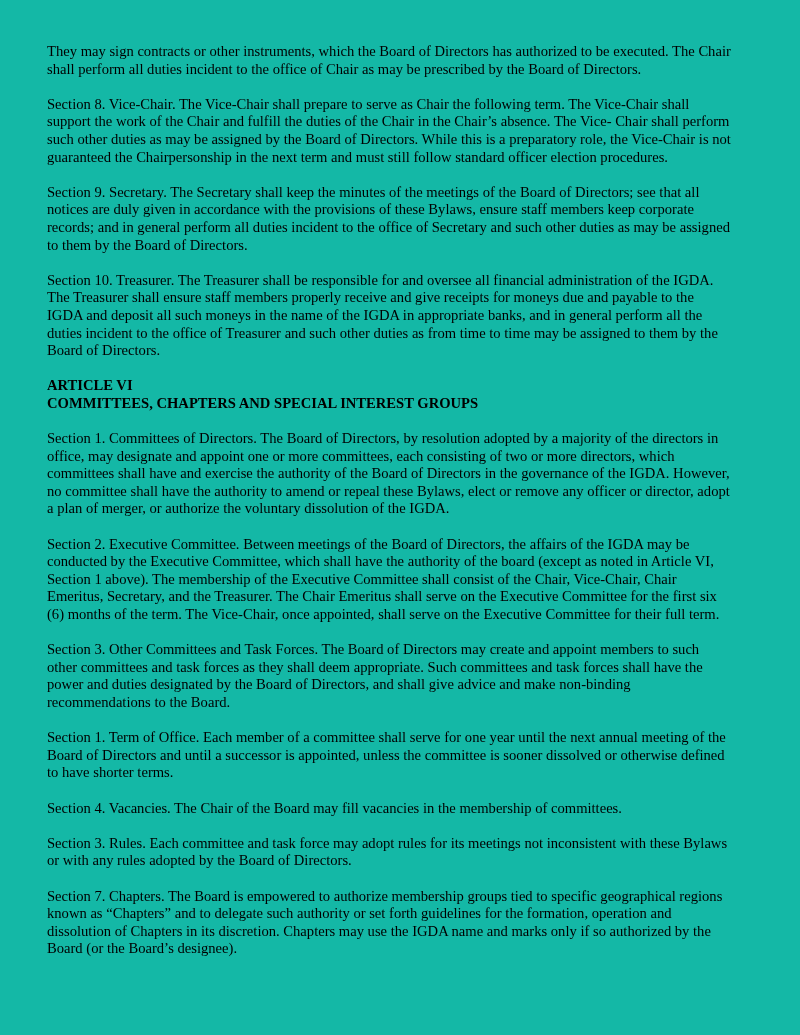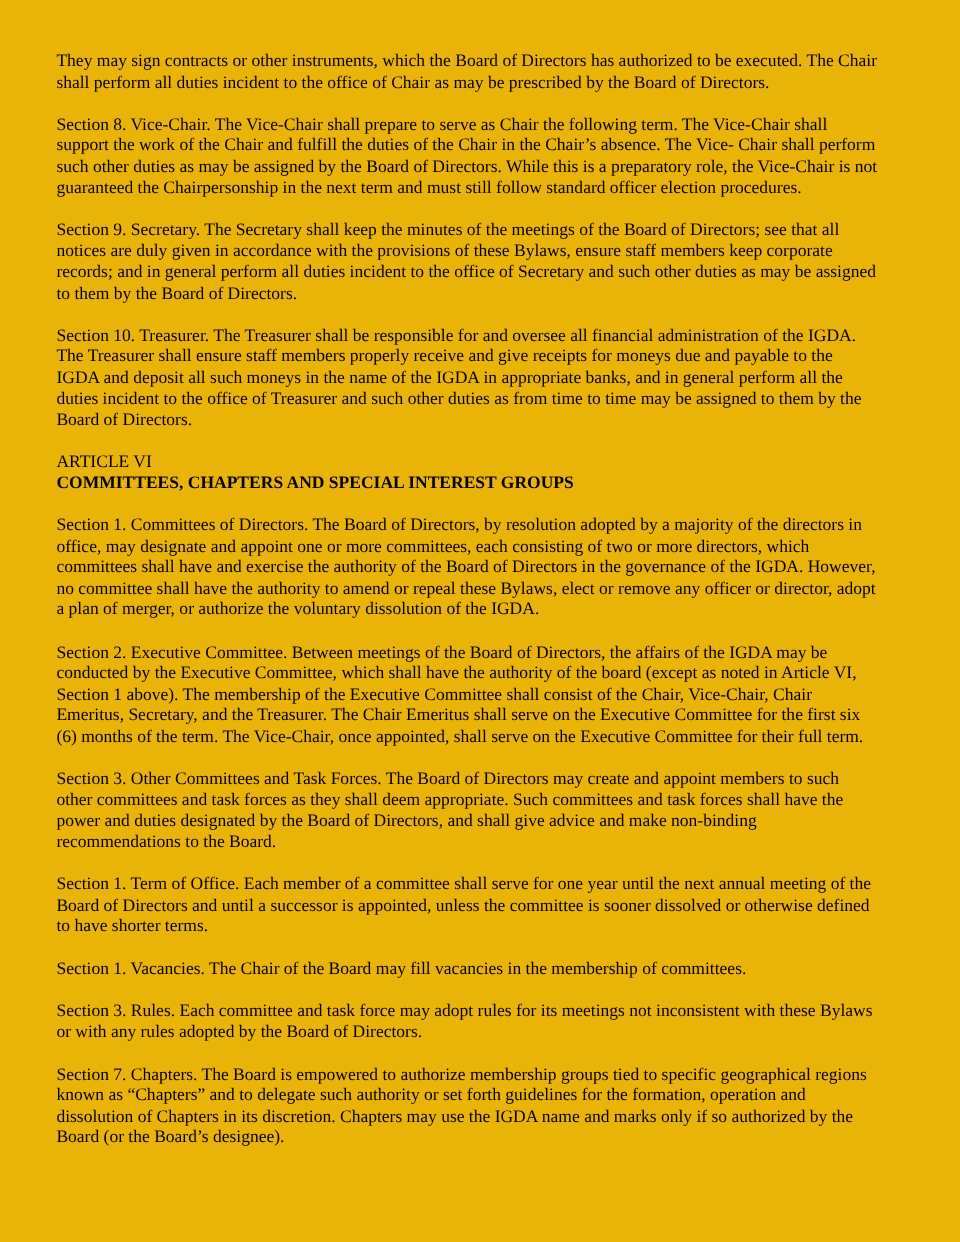--- a/index.html
+++ b/index.html
@@ -5,37 +5,37 @@
   html, body {
     margin: 0;
     padding: 0;
     background: #ffffff;
   }
   .page {
     position: relative;
     width: 800px;
     height: 1035px;
     box-sizing: border-box;
-    background: #eab308;
+    background: #14b8a6;
     padding: 43px 40px 0 47px;
     font-family: "Liberation Serif", "DejaVu Serif", serif;
     font-size: 14.6px;
     line-height: 17.6px;
     color: #000000;
     overflow: hidden;
   }
   .para {
     white-space: pre-line;
     margin: 0 0 17.6px 0;
   }
   .heading-block {
     margin: 0 0 17.6px 0;
   }
   .article-title {
-    font-weight: normal;
+    font-weight: bold;
   }
   .article-subtitle {
     font-weight: bold;
   }
 </style>
 </head>
 <body>
 
 <div class="page">
 
@@ -77,21 +77,21 @@
 
   <p class="para">Section 3. Other Committees and Task Forces. The Board of Directors may create and appoint members to such
 other committees and task forces as they shall deem appropriate. Such committees and task forces shall have the
 power and duties designated by the Board of Directors, and shall give advice and make non-binding
 recommendations to the Board.</p>
 
   <p class="para">Section 1. Term of Office. Each member of a committee shall serve for one year until the next annual meeting of the
 Board of Directors and until a successor is appointed, unless the committee is sooner dissolved or otherwise defined
 to have shorter terms.</p>
 
-  <p class="para">Section 1. Vacancies. The Chair of the Board may fill vacancies in the membership of committees.</p>
+  <p class="para">Section 4. Vacancies. The Chair of the Board may fill vacancies in the membership of committees.</p>
 
   <p class="para">Section 3. Rules. Each committee and task force may adopt rules for its meetings not inconsistent with these Bylaws
 or with any rules adopted by the Board of Directors.</p>
 
   <p class="para">Section 7. Chapters. The Board is empowered to authorize membership groups tied to specific geographical regions
 known as “Chapters” and to delegate such authority or set forth guidelines for the formation, operation and
 dissolution of Chapters in its discretion. Chapters may use the IGDA name and marks only if so authorized by the
 Board (or the Board’s designee).</p>
 
 </div>

